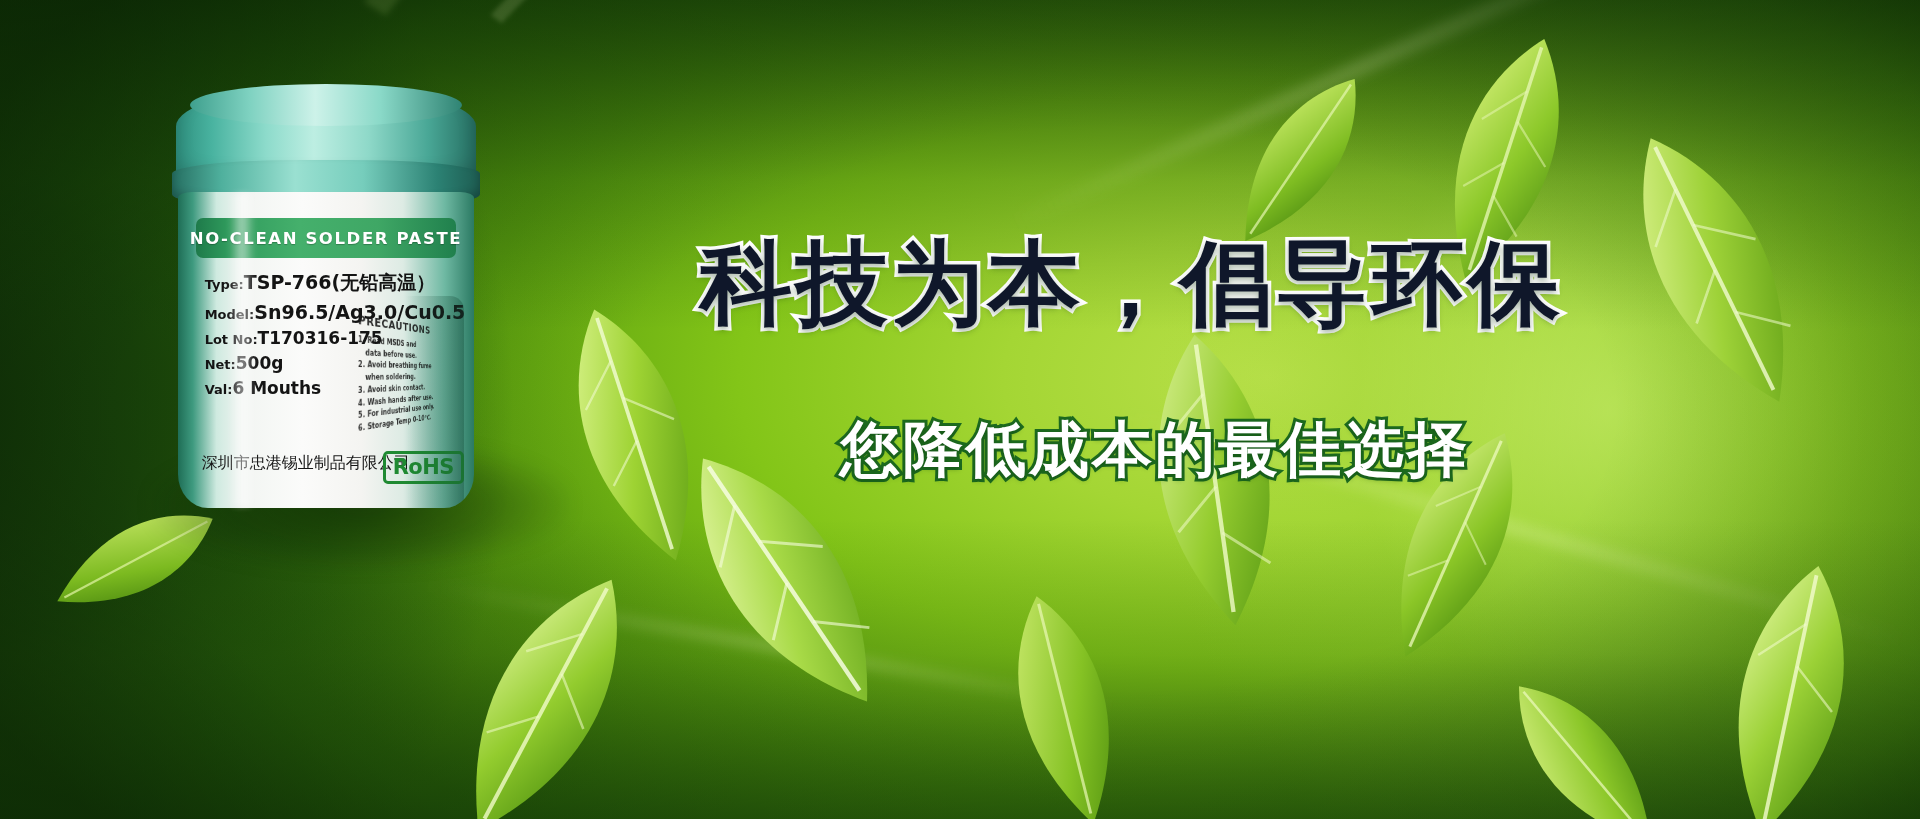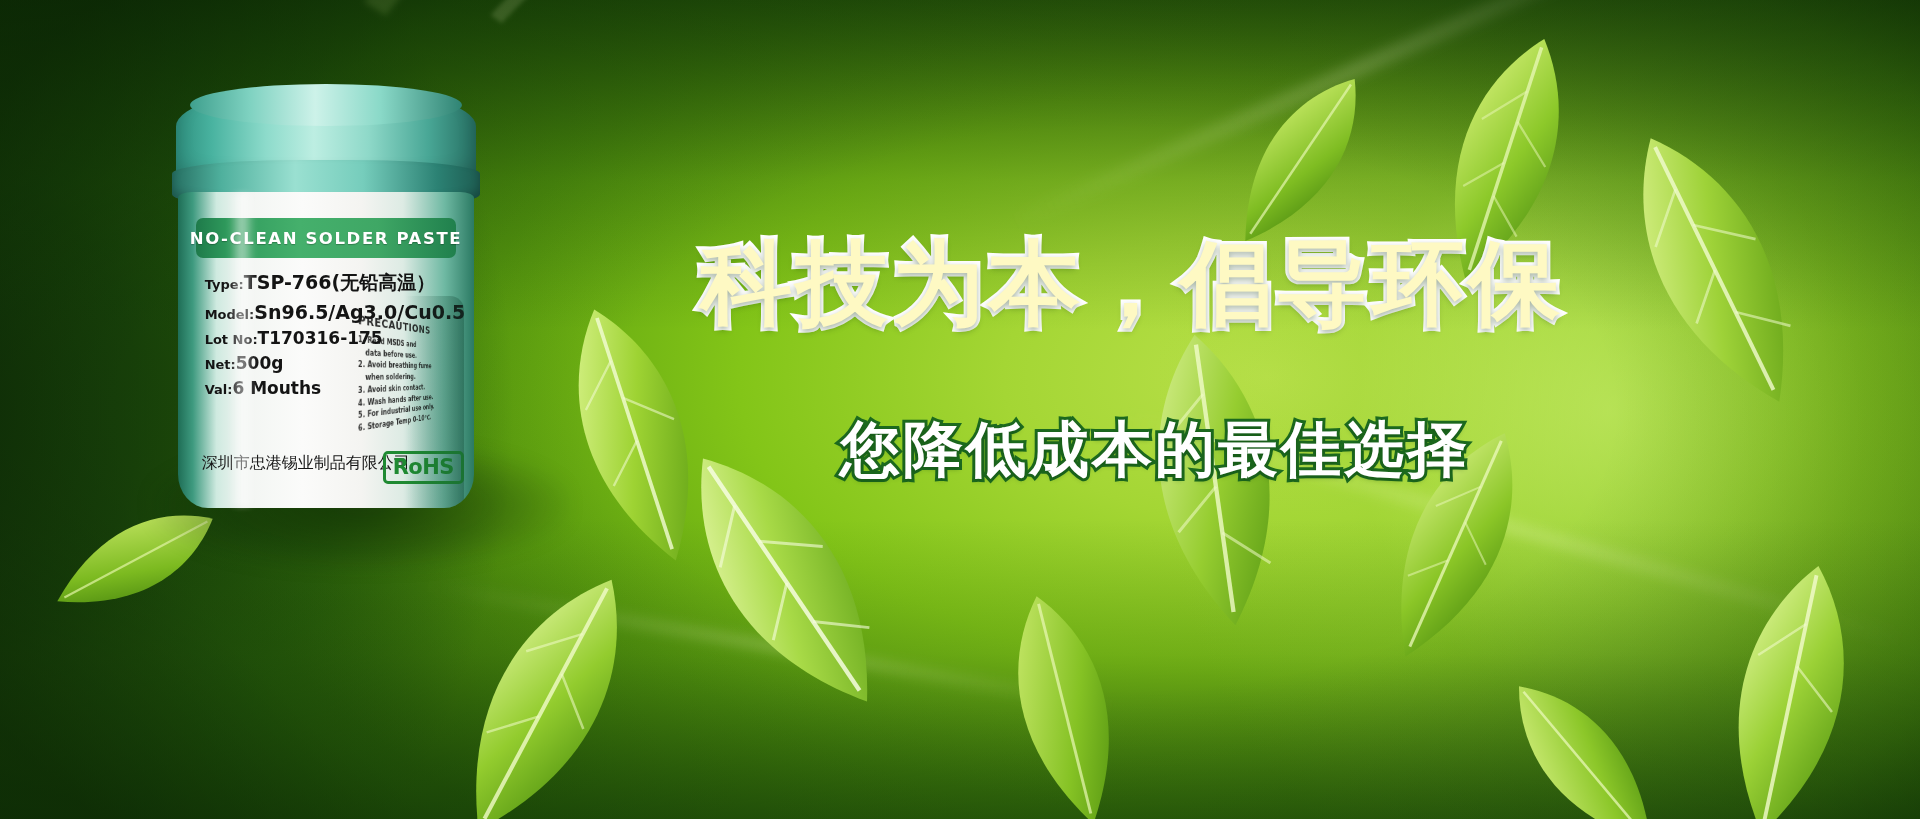--- a/index.html
+++ b/index.html
@@ -162,21 +162,21 @@
     background: linear-gradient(to right, rgba(20,70,50,0.0), rgba(18,70,52,0.35));
     border-radius: 0 14px 30px 0;
   }
 
   
   .headline {
     position: absolute;
     left: 700px; top: 222px;
     font-size: 92px;
     font-weight: 800;
-    color: #fef9c3;
+    color: #0f172a;
     letter-spacing: 4px;
     white-space: nowrap;
     -webkit-text-stroke: 7px #ffffff;
     paint-order: stroke fill;
     text-shadow: 0 3px 6px rgba(10,50,5,0.35);
   }
   .subhead {
     position: absolute;
     left: 840px; top: 410px;
     font-size: 60px;

